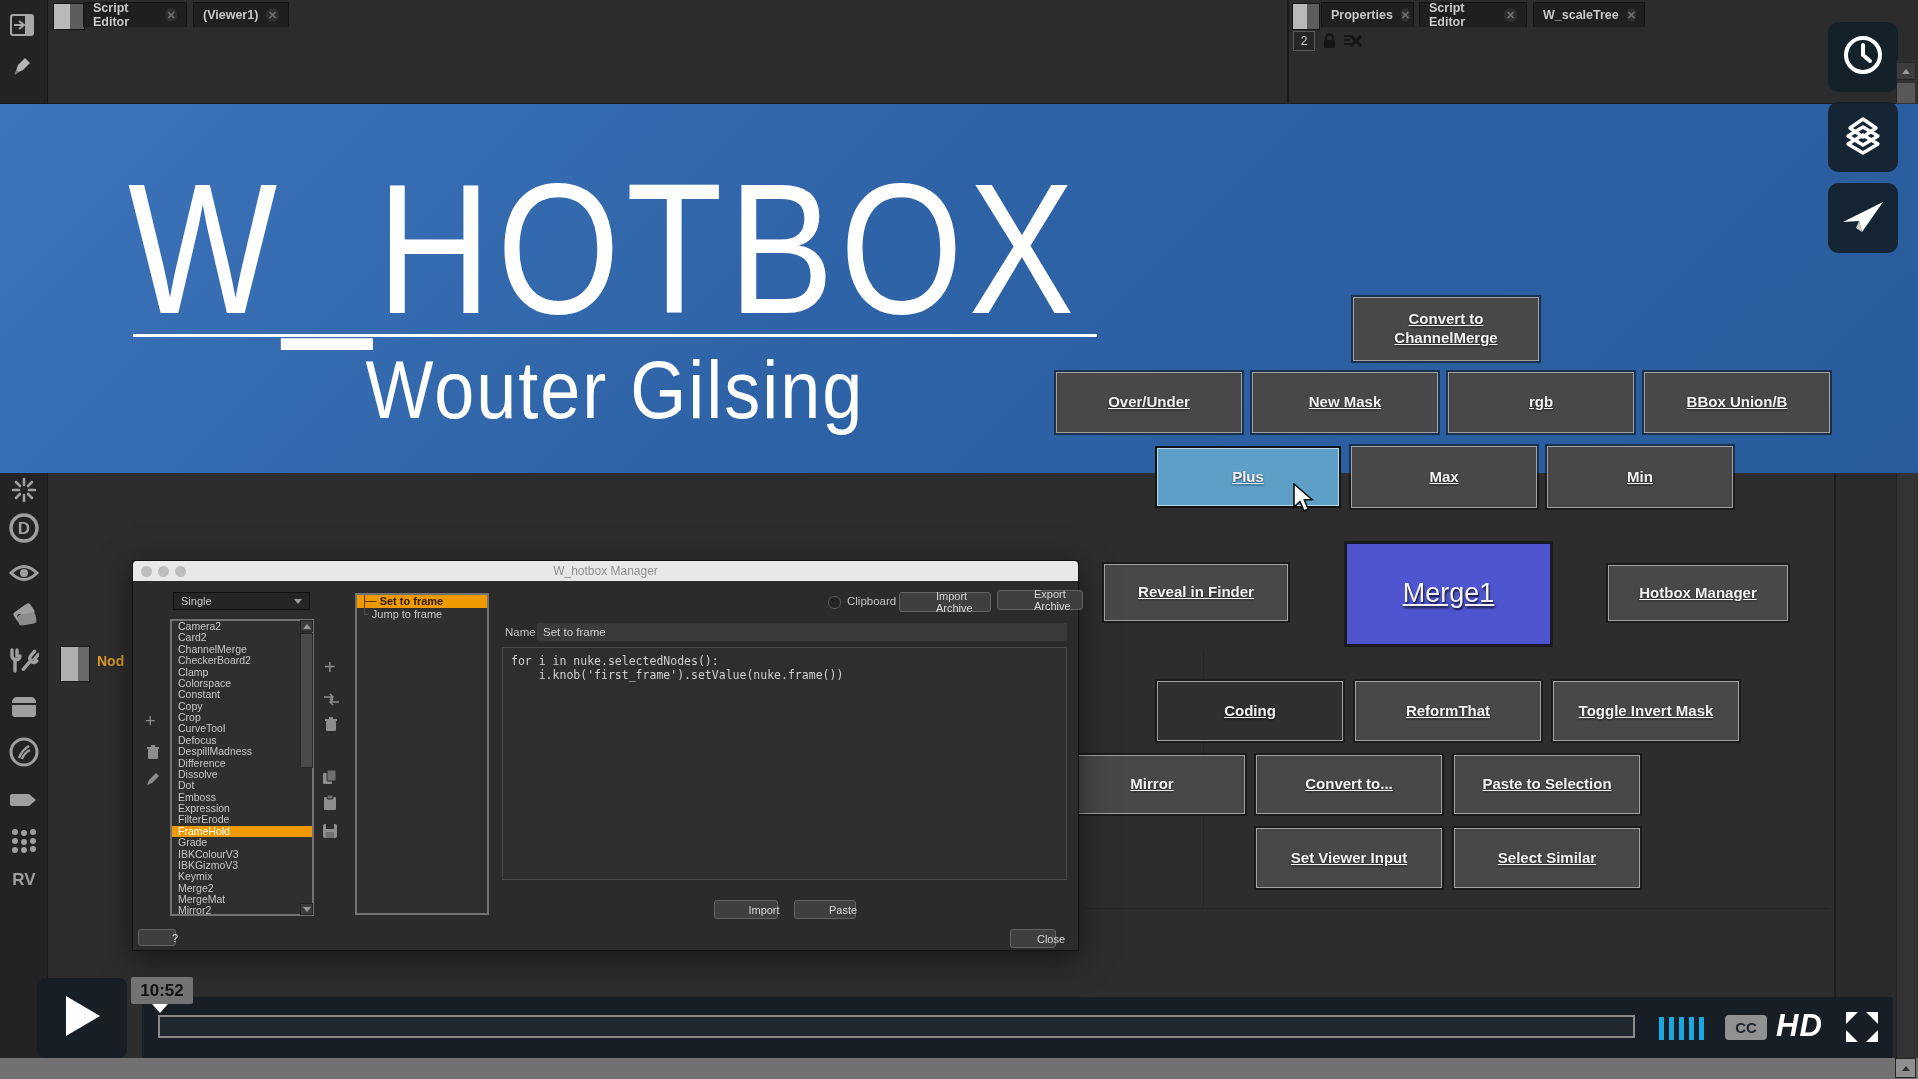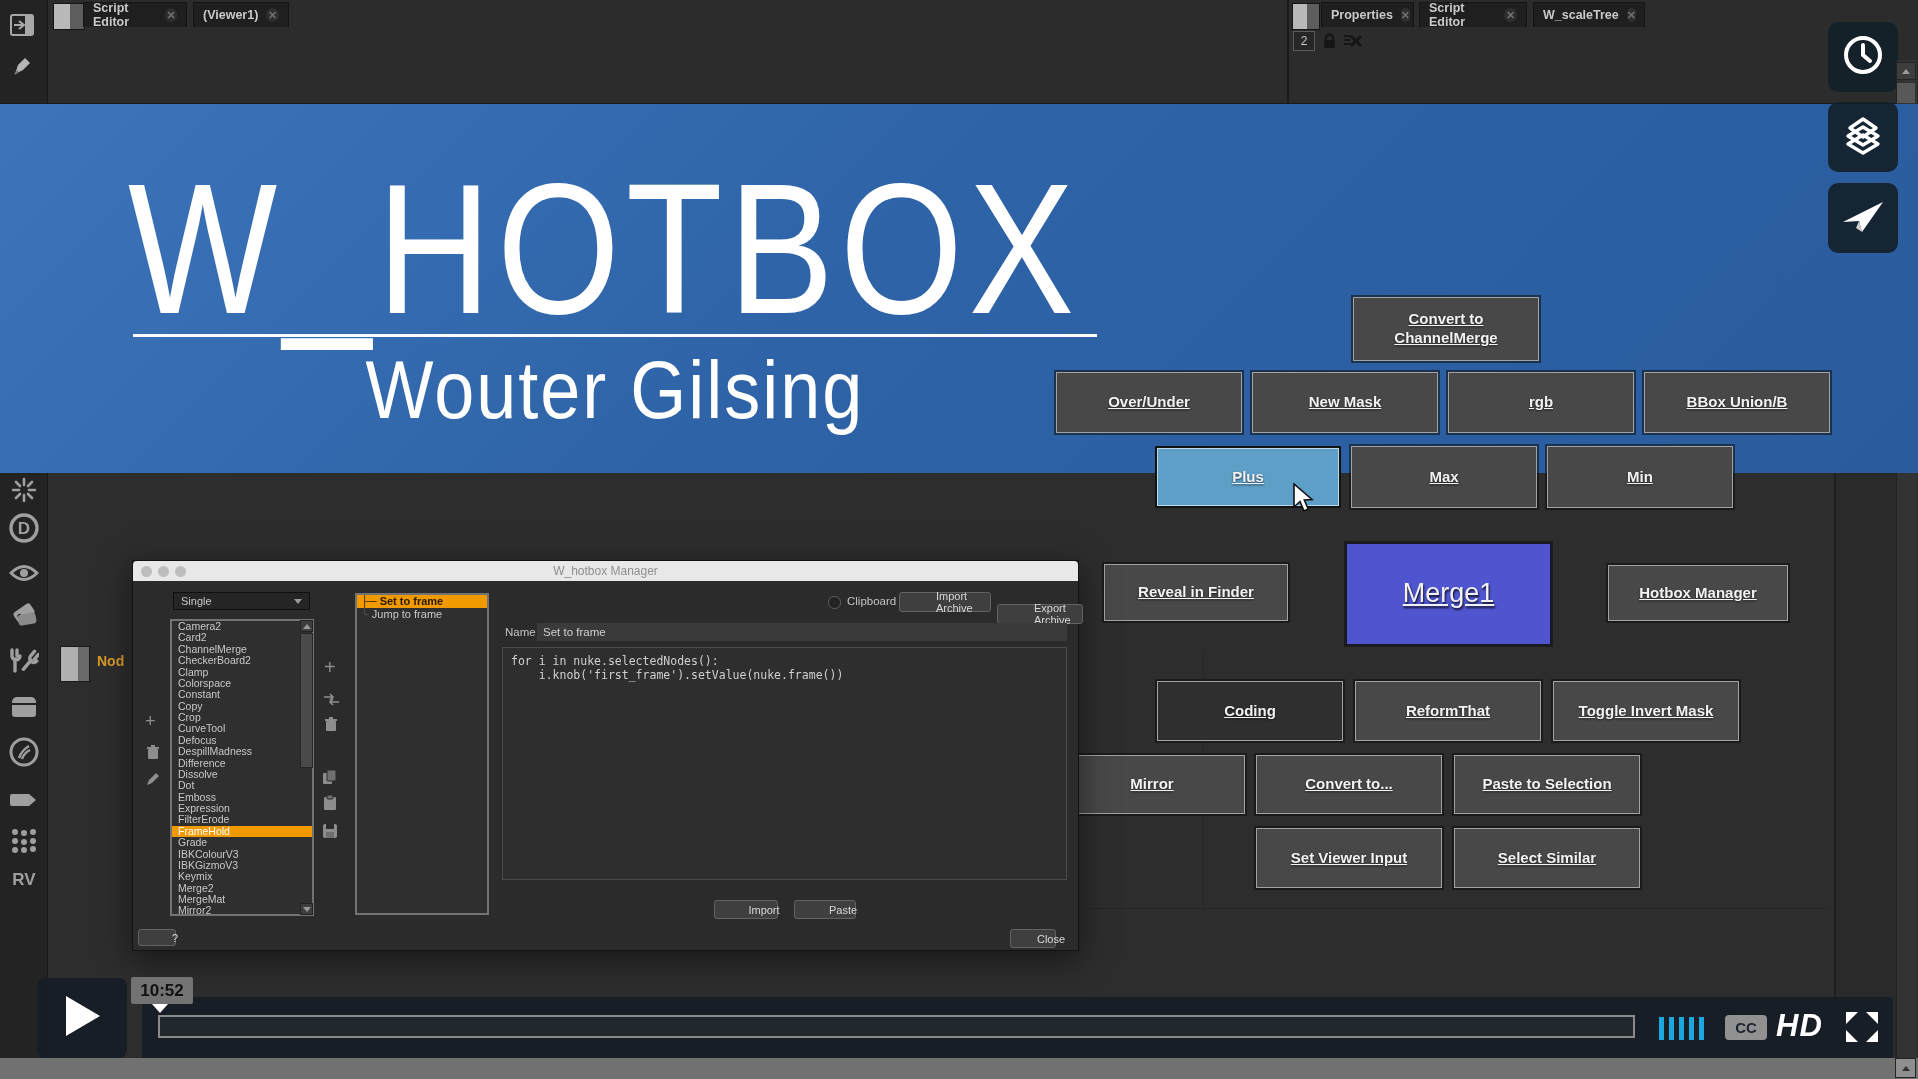--- a/index.html
+++ b/index.html
@@ -362,21 +362,21 @@
       <svg width="16" height="16">
           <rect x="1" y="1" width="14" height="14" rx="2" fill="#8d8d8d"></rect>
           <rect x="4" y="1" width="8" height="5" fill="#2b2b2b"></rect>
           <rect x="4" y="9" width="8" height="6" fill="#6f6f6f"></rect>
         </svg>
     </div>
 
     <span class="abs radio" style="left:695px;top:35px;"></span>
     <span class="abs dlabel" style="left:714px;top:34px;">Clipboard</span>
     <div class="abs dbtn" style="left:766px;top:31px;width:92px;height:20px;">Import Archive</div>
-    <div class="abs dbtn" style="left:864px;top:43px;width:86px;height:20px;">Export Archive</div>
+    <div class="abs dbtn" style="left:864px;top:29px;width:86px;height:20px;">Export Archive</div>
 
     <span class="abs dlabel" style="left:372px;top:65px;">Name</span>
     <div class="abs field" style="left:404px;top:62px;width:530px;height:18px;">Set to frame</div>
     <div class="abs code" style="left:369px;top:86px;width:565px;height:233px;"><span>for i in nuke.selectedNodes():</span>
 <span>    i.knob('first_frame').setValue(nuke.frame())</span></div>
 
     <div class="abs dbtn" style="left:581px;top:339px;width:64px;height:19px;">Import</div>
     <div class="abs dbtn" style="left:661px;top:339px;width:62px;height:19px;">Paste</div>
     <div class="abs dbtn" style="left:5px;top:368px;width:15px;height:17px;">?</div>
     <div class="abs dbtn" style="left:877px;top:368px;width:46px;height:19px;">Close</div>

